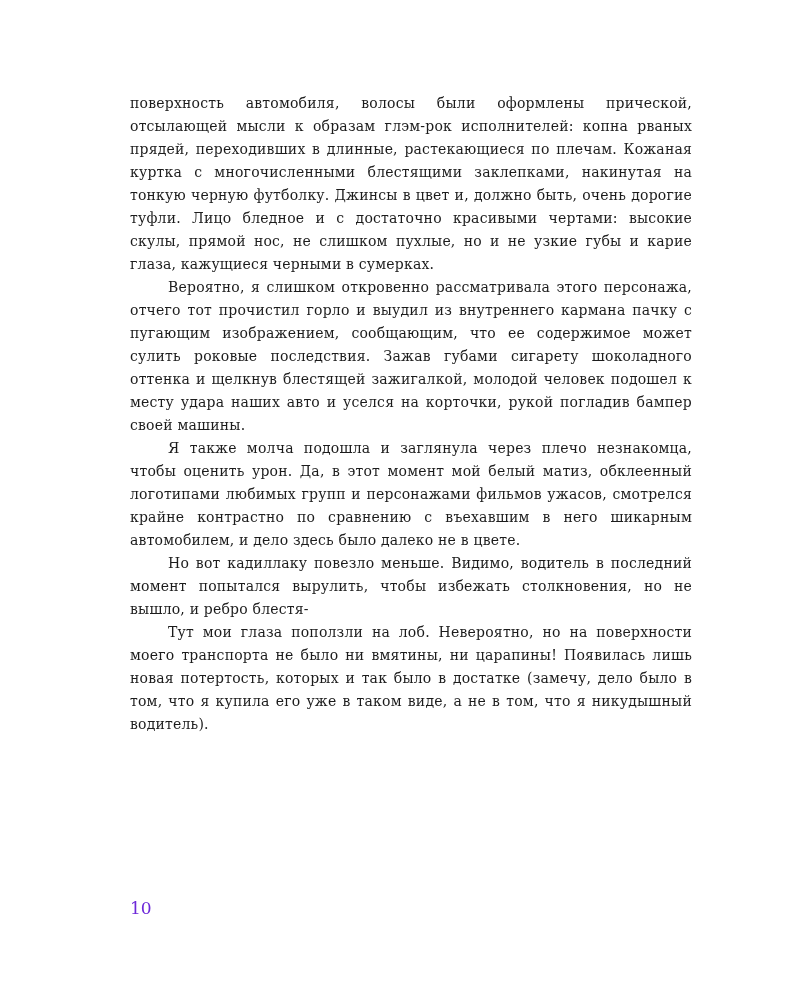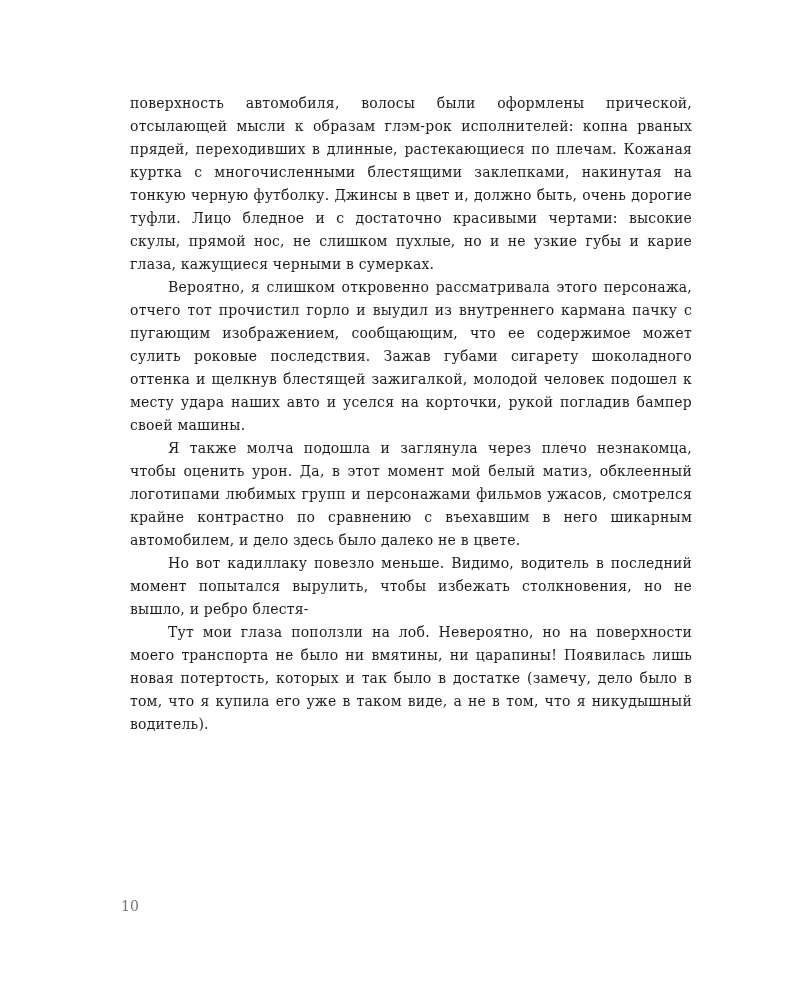--- a/index.html
+++ b/index.html
@@ -25,24 +25,24 @@
   }
   .text-block p {
     margin: 0;
     text-indent: 38px;
   }
   .text-block p.no-indent {
     text-indent: 0;
   }
   .page-number {
     position: absolute;
-    left: 121px;
+    left: 130px;
     top: 898px;
-    font-size: 14px;
-    color: #737373;
+    font-size: 17px;
+    color: #6d28d9;
   }
 </style>
 </head>
 <body>
 
 <div class="page">
   <div class="text-block">
     <p class="no-indent">поверхность автомобиля, волосы были оформлены прической, отсылающей мысли к образам глэм-рок исполнителей: копна рваных прядей, переходивших в длинные, растекающиеся по плечам. Кожаная куртка с многочисленными блестящими заклепками, накинутая на тонкую черную футболку. Джинсы в цвет и, должно быть, очень дорогие туфли. Лицо бледное и с достаточно красивыми чертами: высокие скулы, прямой нос, не слишком пухлые, но и не узкие губы и карие глаза, кажущиеся черными в сумерках.</p>
     <p>Вероятно, я слишком откровенно рассматривала этого персонажа, отчего тот прочистил горло и выудил из внутреннего кармана пачку с пугающим изображением, сообщающим, что ее содержимое может сулить роковые последствия. Зажав губами сигарету шоколадного оттенка и щелкнув блестящей зажигалкой, молодой человек подошел к месту удара наших авто и уселся на корточки, рукой погладив бампер своей машины.</p>
     <p>Я также молча подошла и заглянула через плечо незнакомца, чтобы оценить урон. Да, в этот момент мой белый матиз, обклеенный логотипами любимых групп и персонажами фильмов ужасов, смотрелся крайне контрастно по сравнению с въехавшим в него шикарным автомобилем, и дело здесь было далеко не в цвете.</p>

